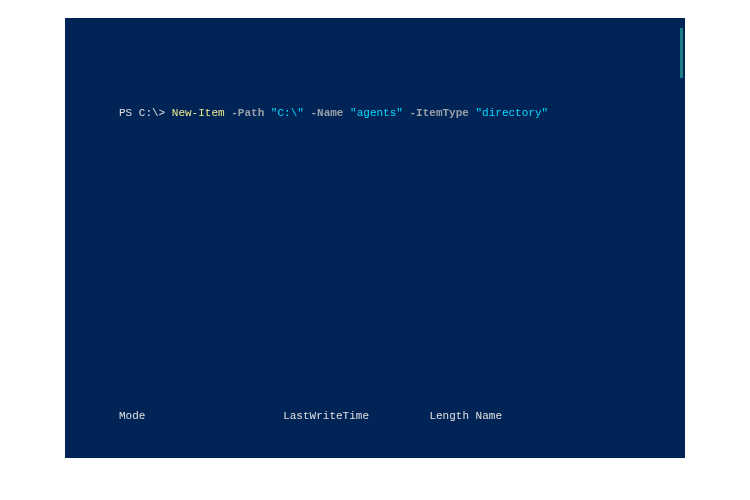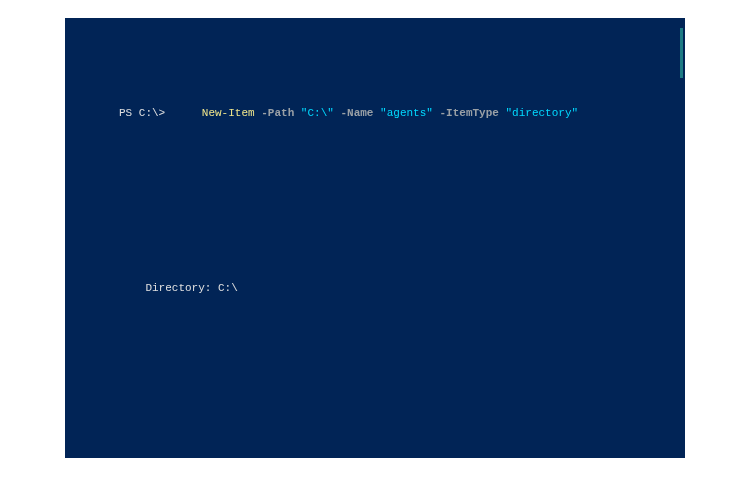--- a/index.html
+++ b/index.html
@@ -18,21 +18,21 @@
       background: #012456;
       color: #e0e0e0;
       font-family: Consolas, 'Courier New', monospace;
       font-size: 11px;
       line-height: 1.45;
       padding: 8px 0 8px 6px;
       overflow: hidden;
       position: relative;
       white-space: pre;
     }
-    .yellow { color: #f0e68c; margin-left: 30px; }
+    .yellow { color: #f0e68c; }
     .gray { color: #9aa0a6; font-weight: bold; }
     .cyan { color: #00d9ff; }
     .white { color: #e0e0e0; padding-left: 48px; }
     .line { min-height: 1.45em; }
     .scroll-hint {
       position: absolute;
       right: 2px;
       top: 10px;
       width: 3px;
       height: 50px;
@@ -45,21 +45,20 @@
 
 <div class="terminal">
   <span class="scroll-hint"></span>
 
   
   <div class="line"><span class="white">PS C:\&gt; </span><span class="yellow">New-Item</span><span class="gray"> -Path </span><span class="cyan">"C:\"</span><span class="gray"> -Name </span><span class="cyan">"agents"</span><span class="gray"> -ItemType </span><span class="cyan">"directory"</span></div>
 
   <div class="line"> </div>
   <div class="line"> </div>
 
-  <div class="line white">    Directory: C:\</div>
 
   <div class="line"> </div>
   <div class="line"> </div>
 
   <div class="line white"><span style="display:inline-block;width:100px">Mode</span><span style="display:inline-block;width:150px;text-align:right">LastWriteTime</span><span style="display:inline-block;width:100px;text-align:right">Length</span> <span>Name</span></div>
 
   
 
   
 

